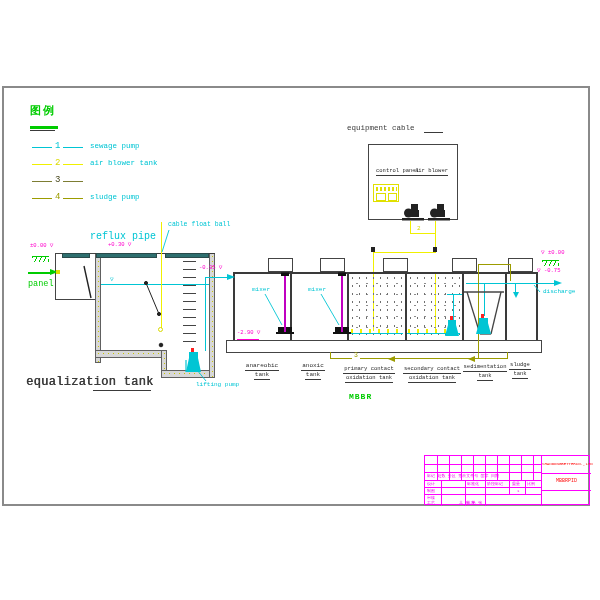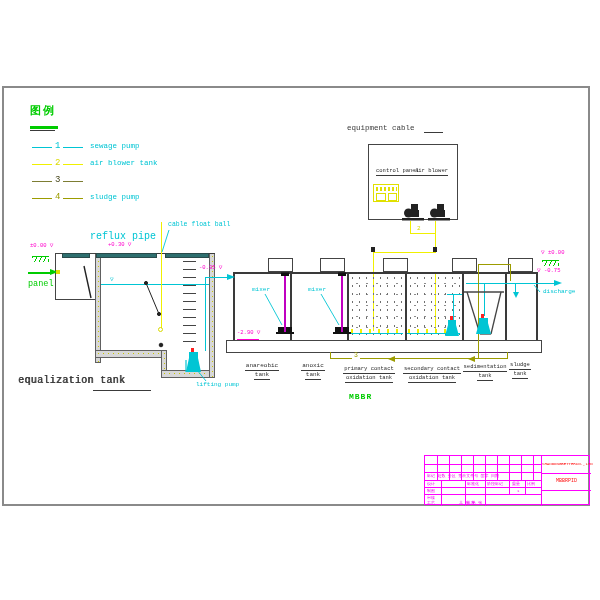--- a/index.html
+++ b/index.html
@@ -203,21 +203,21 @@
     <span class="mline" style="font-size:5.5px;">sedimentation</span>
       <span class="mline" style="font-size:5.5px;">tank</span>
   </div>
   <div class="mrow" style="left:503px;top:361px;width:34px;">
     <span class="mline" style="font-size:5.5px;">sludge</span>
       <span class="mline" style="font-size:5.5px;">tank</span>
   </div>
 
   <div class="txt gr" style="left:349px;top:393px;font-size:8px;font-weight:bold;letter-spacing:1px;">MBBR</div>
 
-  <div class="txt bk" style="left:18px;top:376px;font-size:10px;letter-spacing:0.3px;text-shadow:0.6px 0 0 #3a3a3a;">equalization tank</div>
+  <div class="txt bk" style="left:26px;top:376px;font-size:12px;letter-spacing:0.3px;text-shadow:0.6px 0 0 #3a3a3a;">equalization tank</div>
   <div class="abs" style="left:93px;top:390px;width:58px;height:1.3px;background:#3a3a3a;"></div>
 
   <svg class="abs" width="600" height="600" viewBox="0 0 600 600" style="left:0;top:0;pointer-events:none;">
 
     <g fill="#222">
       <rect x="402" y="218" width="22" height="2.5"></rect>
         <circle cx="408.5" cy="213" r="4.5"></circle>
       <rect x="411" y="204" width="7" height="6"></rect>
         <rect x="406" y="210" width="13" height="7"></rect>
     </g>

